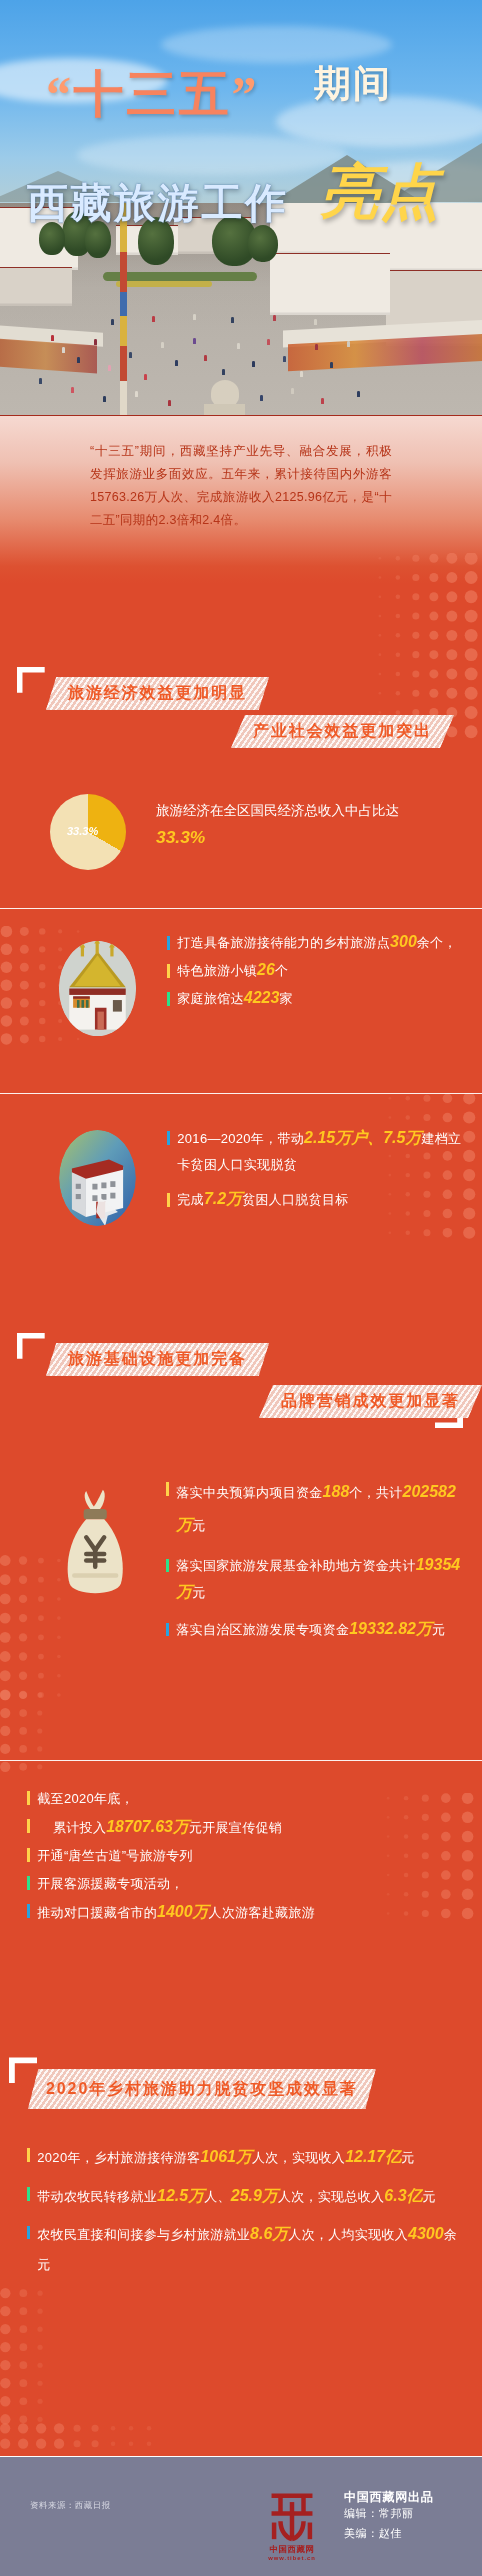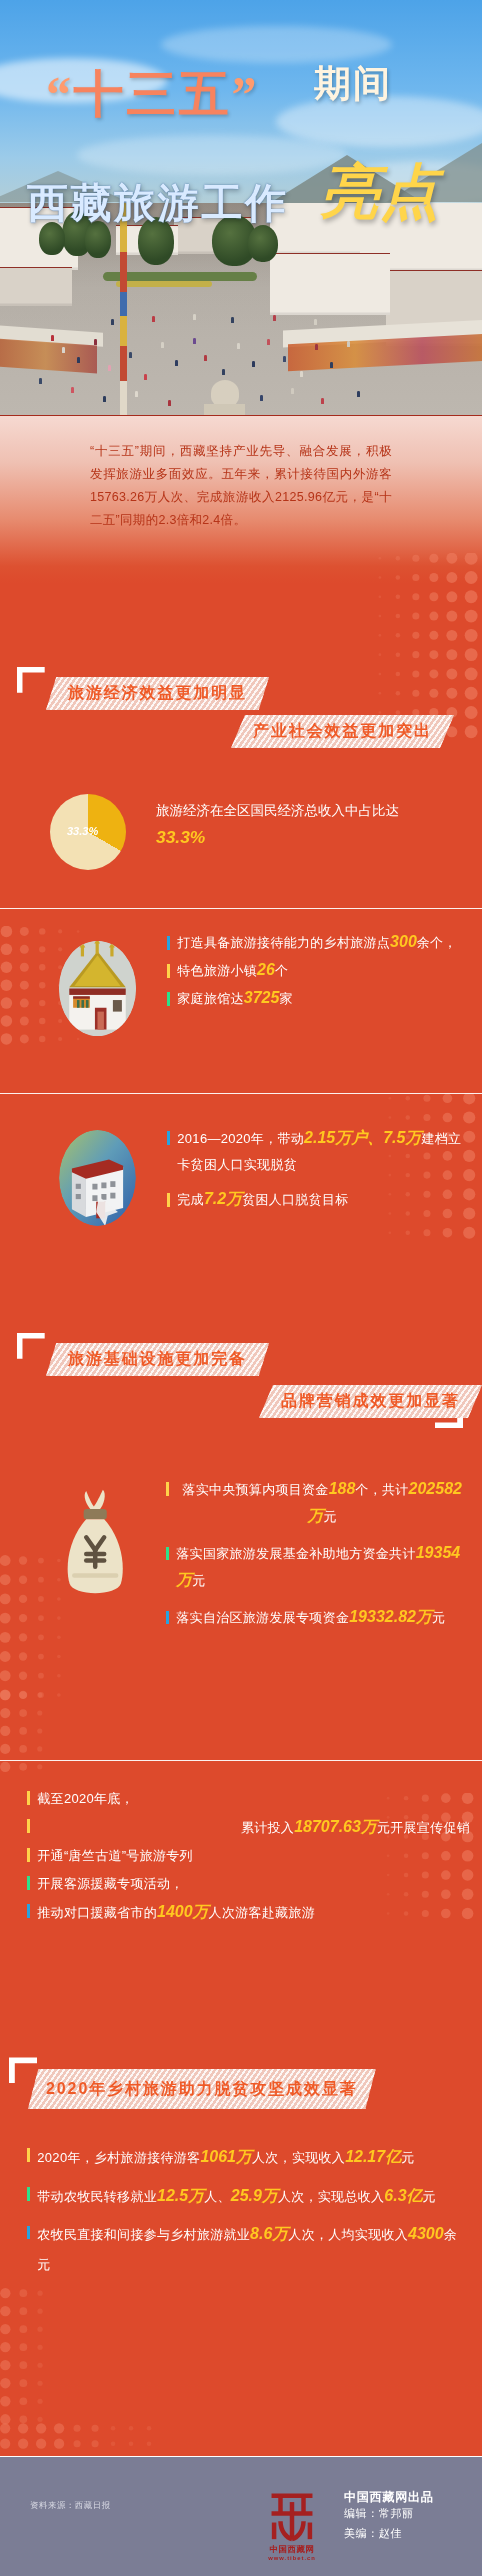--- a/index.html
+++ b/index.html
@@ -817,21 +817,21 @@
         <rect x="35" y="92" width="4" height="12" fill="#3f6f4a"></rect>
         <rect x="42" y="92" width="4" height="12" fill="#3f6f4a"></rect>
         <rect x="56" y="104" width="18" height="34" fill="#9c3028"></rect>
         <rect x="60" y="110" width="10" height="28" fill="#c96a55"></rect>
         <rect x="84" y="92" width="14" height="18" fill="#6b5a4a"></rect>
       </svg>
     </div>
     <div class="facts" style="position:absolute;left:167px;top:3.9px;width:296px;">
       <div class="fact" style="--bul:#27a3e0;margin-bottom:2.6px;">打造具备旅游接待能力的乡村旅游点<span class="num">300</span>余个，</div>
       <div class="fact" style="--bul:#ffd24a;margin-bottom:2.6px;">特色旅游小镇<span class="num">26</span>个</div>
-      <div class="fact" style="--bul:#2ee08a;">家庭旅馆达<span class="num">3725</span>家</div>
+      <div class="fact" style="--bul:#2ee08a;">家庭旅馆达<span class="num">4223</span>家</div>
     </div>
   </div>
 
   <div class="divider" style="top:1093px;"></div>
 
   <div class="section" style="top:1117px;height:161px;padding-left:21px;">
     <div class="medal" style="left:59px;top:13px;width:77px;height:96px;">
       <svg width="77" height="96" viewBox="0 0 120 150">
         <defs>
           <linearGradient id="gmed" x1="0" y1="0" x2="1" y2="1">
@@ -892,32 +892,32 @@
         <g stroke="#5f5240" stroke-width="7" fill="none" stroke-linecap="round">
           <path d="M44,78 L58,98"></path>
           <path d="M72,78 L58,98"></path>
           <path d="M58,98 L58,124"></path>
           <path d="M44,104 L72,104"></path>
           <path d="M44,114 L72,114"></path>
         </g>
       </svg>
     </div>
     <div class="facts" style="position:absolute;left:166px;top:3.9px;width:302px;">
-      <div class="fact" style="--bul:#ffd24a;margin-bottom:10.3px;line-height:26px;text-align:center;">落实中央预算内项目资金<span class="num">188</span>个，共计<span class="num">202582万</span>元</div>
+      <div class="fact" style="--bul:#ffd24a;margin-bottom:10.3px;line-height:32px;">落实中央预算内项目资金<span class="num">188</span>个，共计<span class="num">202582万</span>元</div>
       <div class="fact" style="--bul:#2ee08a;margin-bottom:10.3px;line-height:26px;">落实国家旅游发展基金补助地方资金共计<span class="num">19354万</span>元</div>
       <div class="fact" style="--bul:#27a3e0;line-height:26px;">落实自治区旅游发展专项资金<span class="num">19332.82万</span>元</div>
     </div>
   </div>
 
   <div class="divider" style="top:1760px;"></div>
 
   <div class="section" style="top:1785px;height:206px;">
     <div class="facts" style="position:absolute;left:27px;top:0px;width:443px;">
       <div class="fact" style="--bul:#ffd24a;line-height:28px;">截至2020年底，</div>
-      <div class="fact" style="padding-left:19px;line-height:28px;text-align:right;"><span style="position:absolute;left:0;top:0;width:0;"></span>累计投入<span class="num">18707.63万</span>元开展宣传促销</div>
+      <div class="fact" style="padding-left:26px;line-height:28px;"><span style="position:absolute;left:0;top:0;width:0;"></span>累计投入<span class="num">18707.63万</span>元开展宣传促销</div>
       <div class="fact" style="padding-left:10.3px;line-height:28px;">开通“唐竺古道”号旅游专列</div>
       <div class="fact" style="--bul:#2ee08a;line-height:28px;">开展客源援藏专项活动，</div>
       <div class="fact" style="--bul:#27a3e0;line-height:28px;">推动对口援藏省市的<span class="num">1400万</span>人次游客赴藏旅游</div>
     </div>
   </div>
 
   <div class="section" style="top:2049px;margin-top:20px;">
     <div class="banner" style="justify-content:flex-start;padding-left:28px;height:40px;">
       <div class="corner-tl" style="left:9px;top:-11.6px;"></div>
       <div class="ribbon left" style="height:40px;padding:0 18px;">

